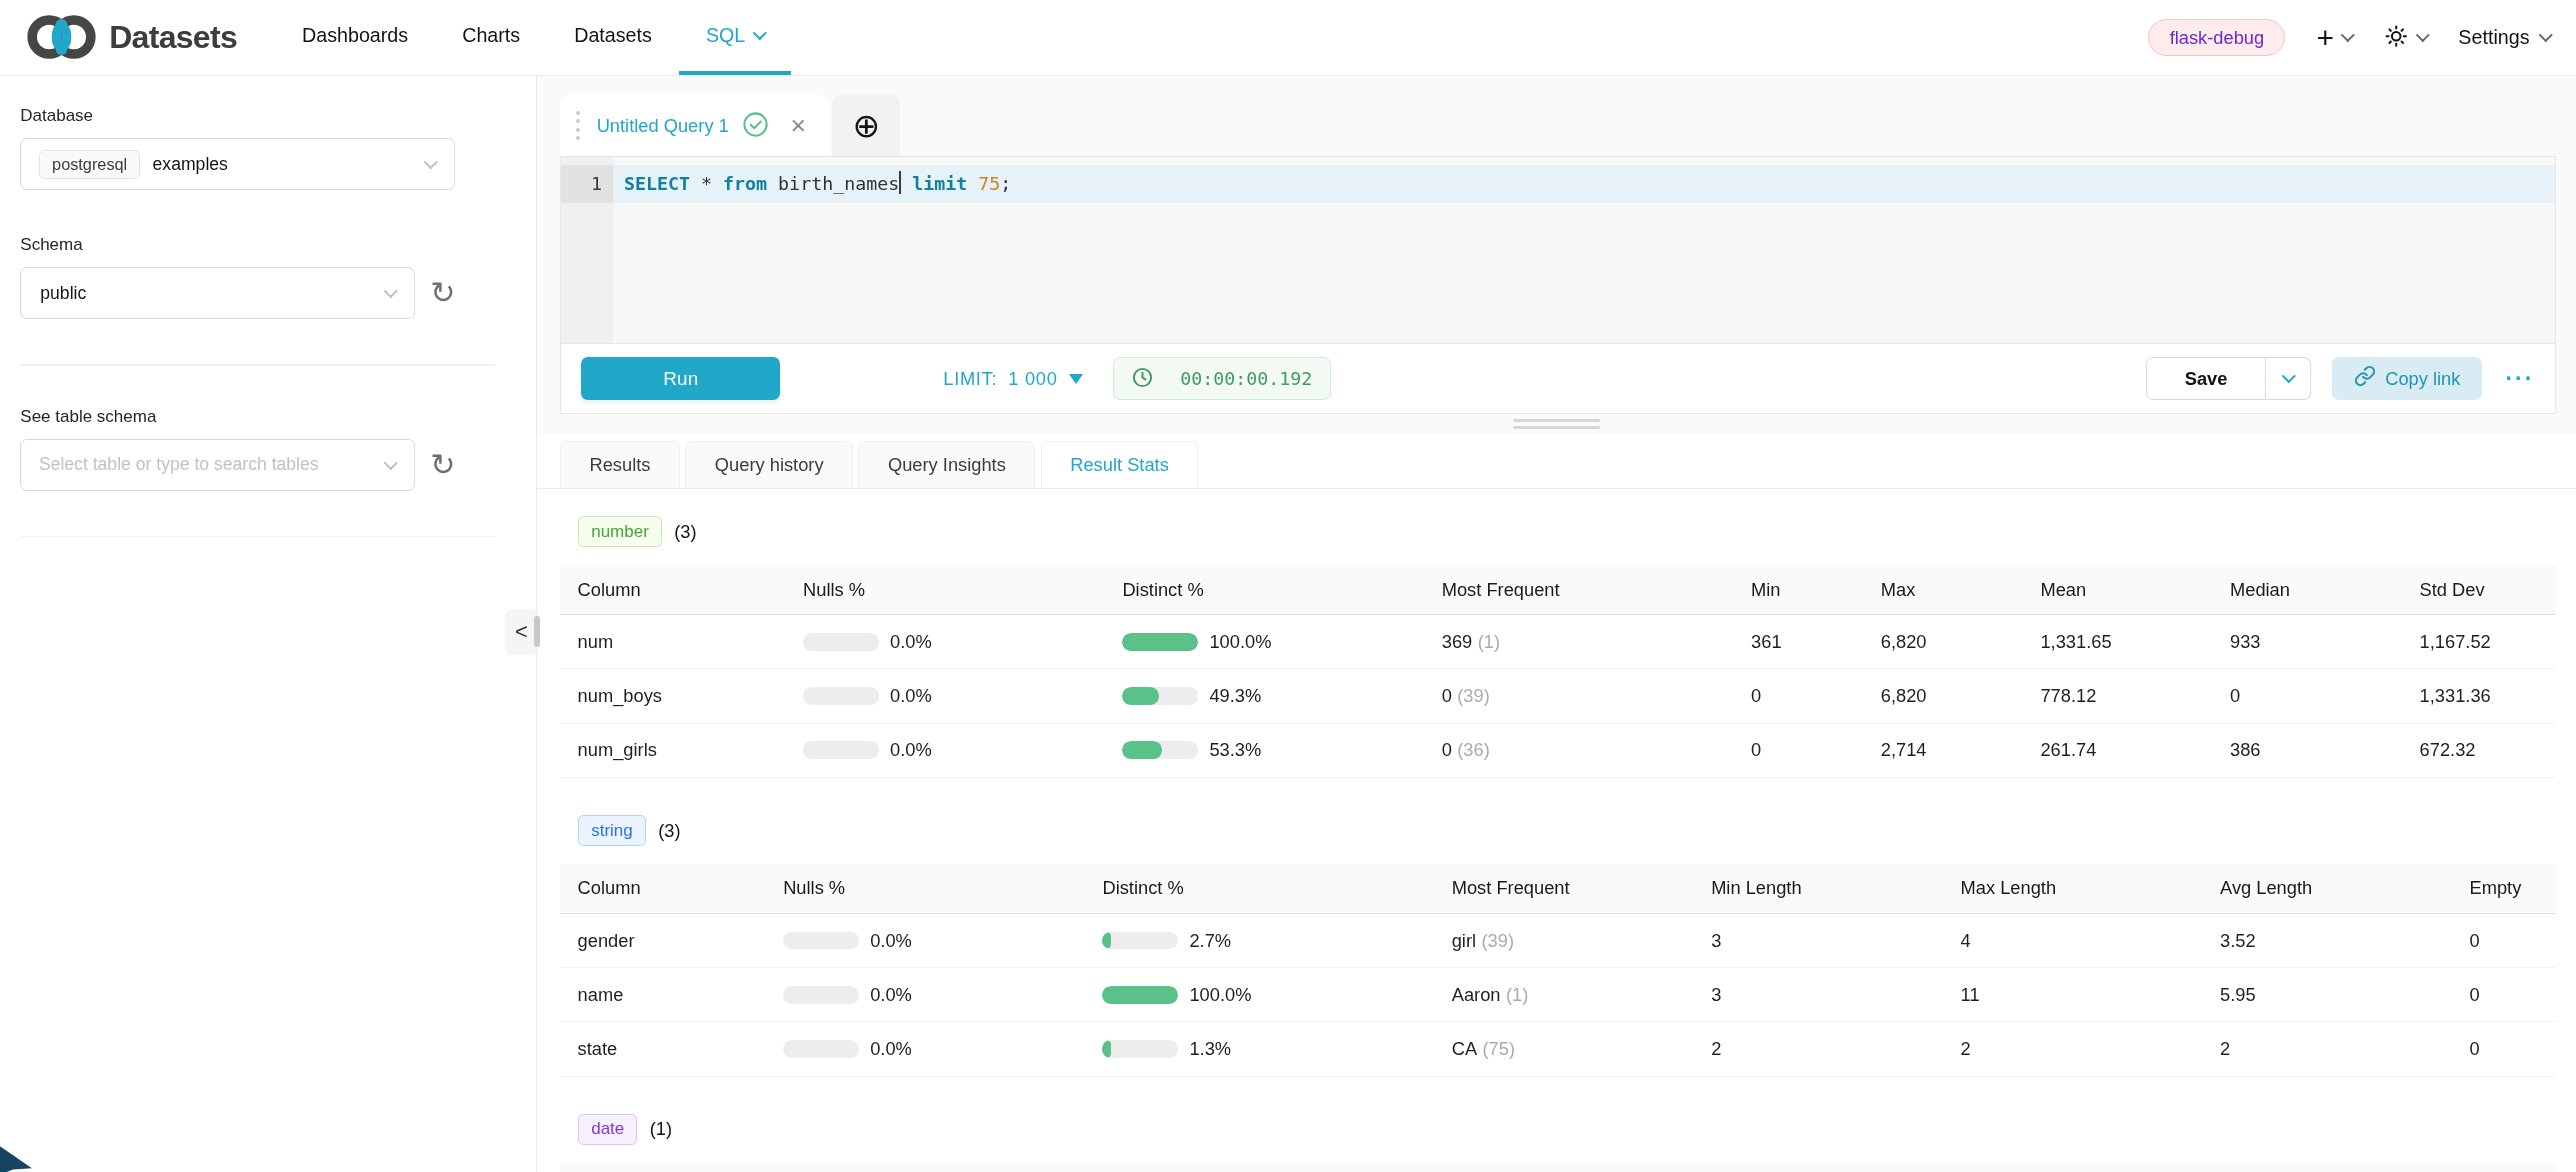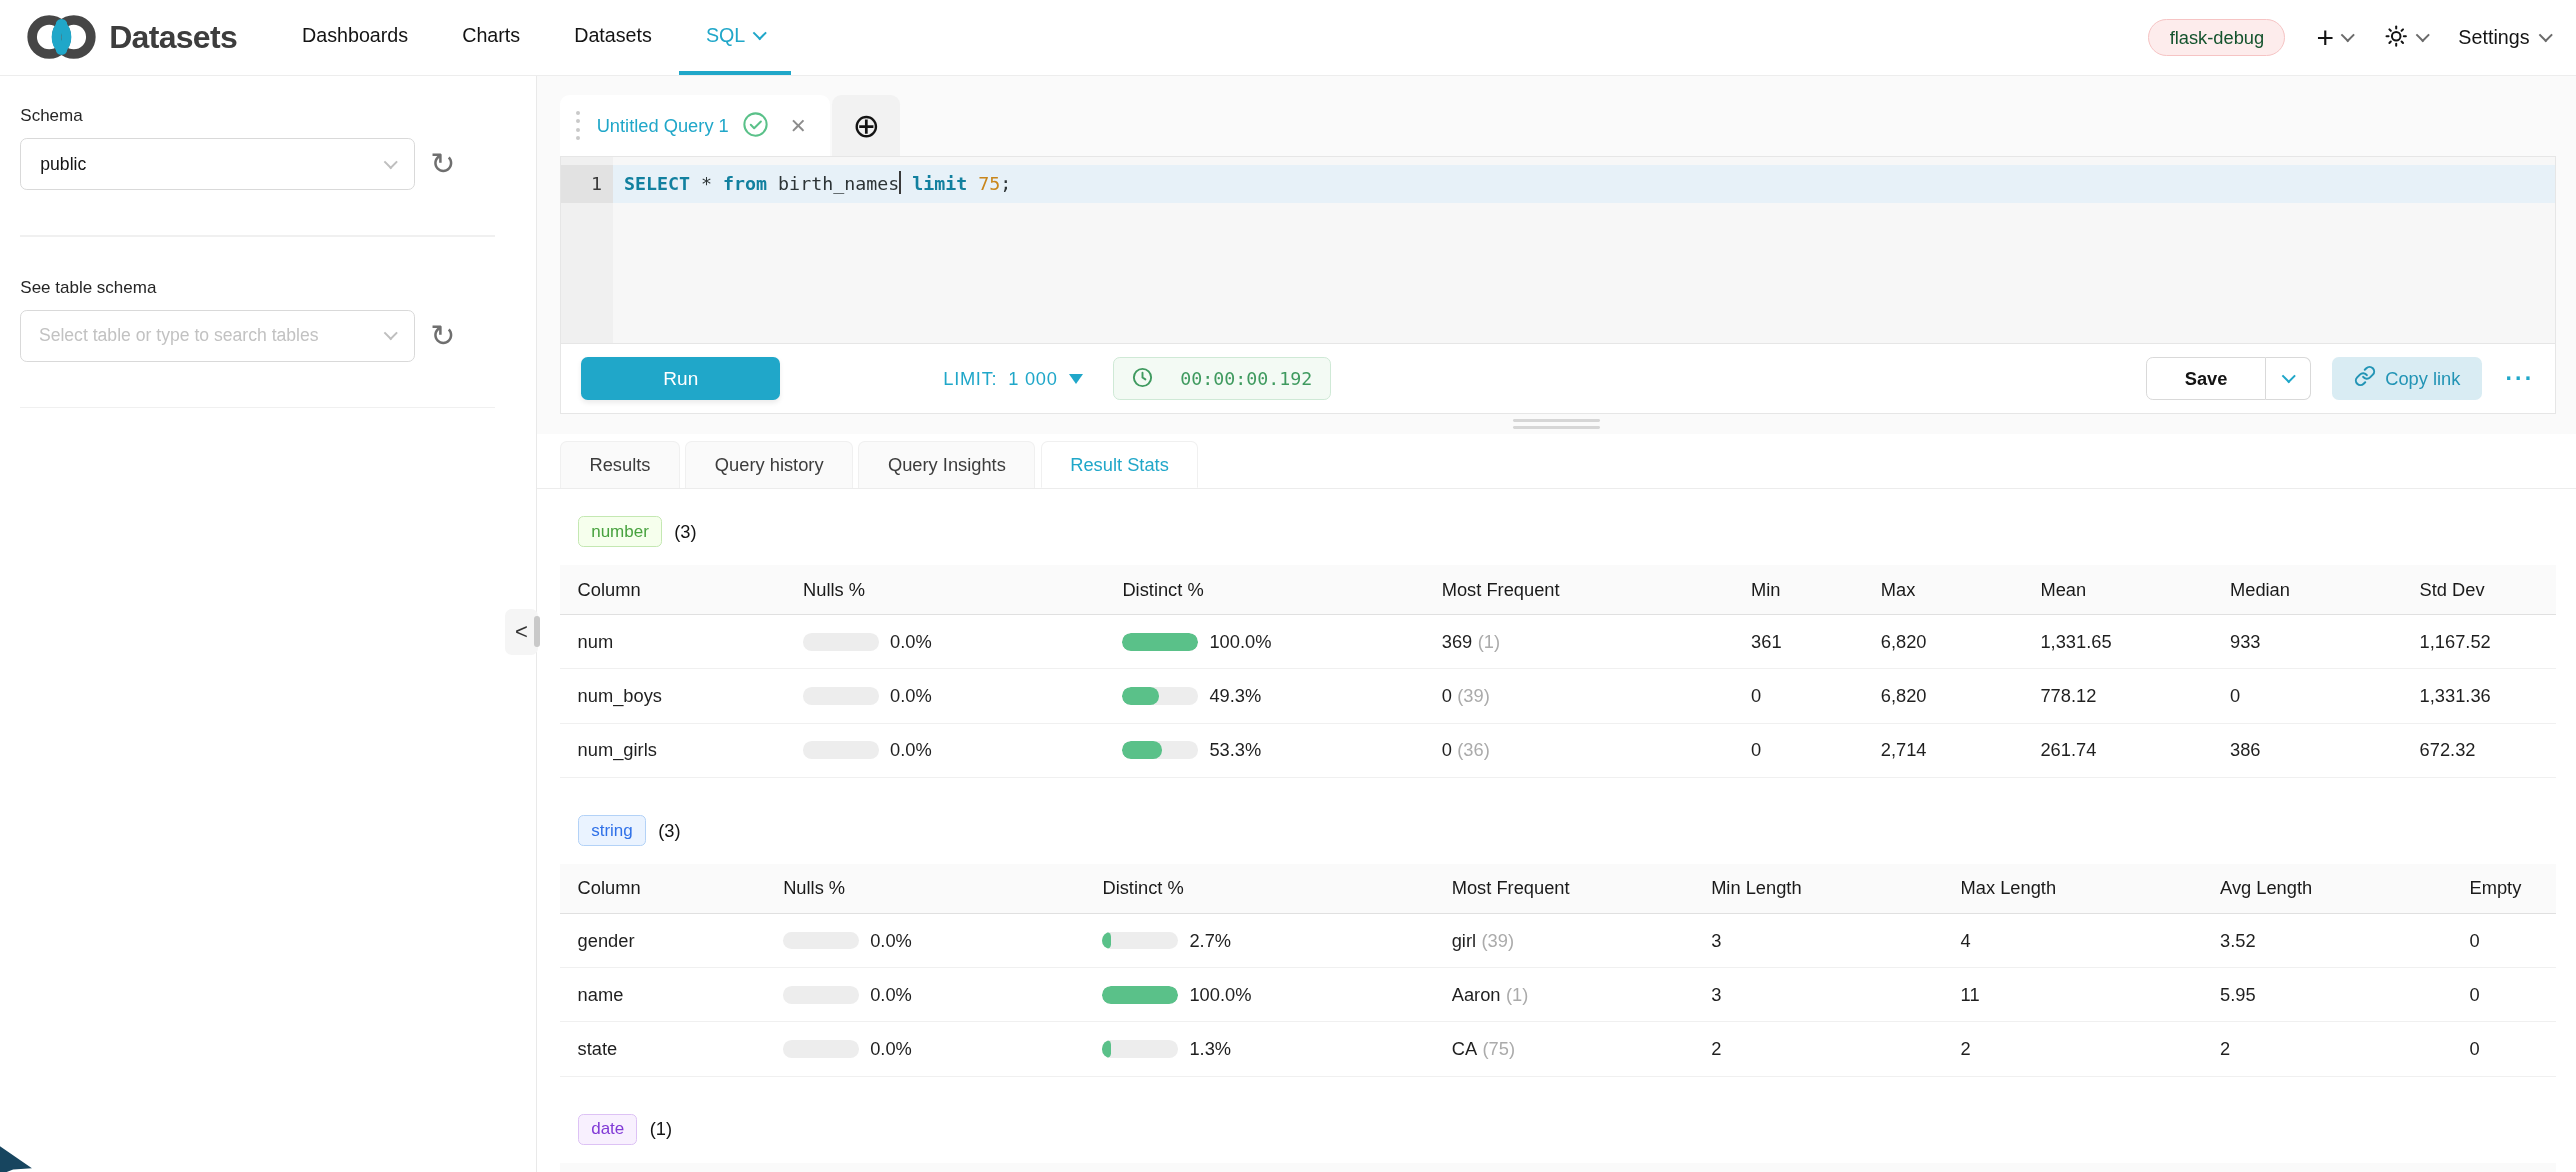--- a/index.html
+++ b/index.html
@@ -10,21 +10,21 @@
   
   .navbar { height: 76px; background: #fff; border-bottom: 1.4px solid #ededed;
     display: flex; align-items: stretch; padding: 0 26px; flex: 0 0 auto; }
   .brand { display: flex; align-items: center; gap: 12.2px; margin-right: 38px; }
   .brand-name { font-size: 32px; font-weight: bold; color: #3d3d3d; letter-spacing: -0.7px; }
   .nav-items { display: flex; align-items: stretch; }
   .nav-item { display: flex; align-items: center; gap: 9.5px; padding: 0 27px;
     font-size: 19.7px; color: #141414; border-bottom: 4.1px solid transparent; cursor: pointer; }
   .nav-item.active { color: #20a7c9; border-bottom-color: #20a7c9; }
   .nav-right { margin-left: auto; display: flex; align-items: center; gap: 31px; }
-  .env-badge { font-size: 18.3px; color: #14532d; background: #fdecec; border: 1.4px solid #f6c4c4;
+  .env-badge { font-size: 18.3px; color: #6d28d9; background: #fdecec; border: 1.4px solid #f6c4c4;
     border-radius: 30px; padding: 6.8px 20.3px; }
   .nav-plus { font-size: 30px; font-weight: 300; color: #141414; line-height: 1; }
   .iconbtn { display: flex; align-items: center; gap: 9.5px; cursor: pointer; }
   .settings { display: flex; align-items: center; gap: 11px; font-size: 19.7px; cursor: pointer; }
   .caret { width: 9.5px; height: 9.5px; border-right: 2px solid #6b6b6b; border-bottom: 2px solid #6b6b6b;
     transform: rotate(45deg); margin-top: -5.4px; display: inline-block; }
   .caret.teal { border-color: #20a7c9; }
   .caret.light { border-color: #bfbfbf; }
 
   
@@ -185,20 +185,28 @@
         <span>Settings</span>
         <span class="caret"></span>
       </span>
     </div>
   </div>
 
   <div class="body-row">
 
     <div class="sidebar">
       <div class="side-group">
+        <div class="side-label">Database</div>
+        <div class="selectbox">
+          <span class="db-tag">postgresql</span>
+          <span class="sel-value">examples</span>
+          <span class="caret light"></span>
+        </div>
+      </div>
+      <div class="side-group">
         <div class="side-label">Schema</div>
         <div class="side-row">
           <div class="selectbox">
             <span class="sel-value solo">public</span>
             <span class="caret light"></span>
           </div>
           <span class="refresh">↻</span>
         </div>
       </div>
       <div class="side-divider"></div>

